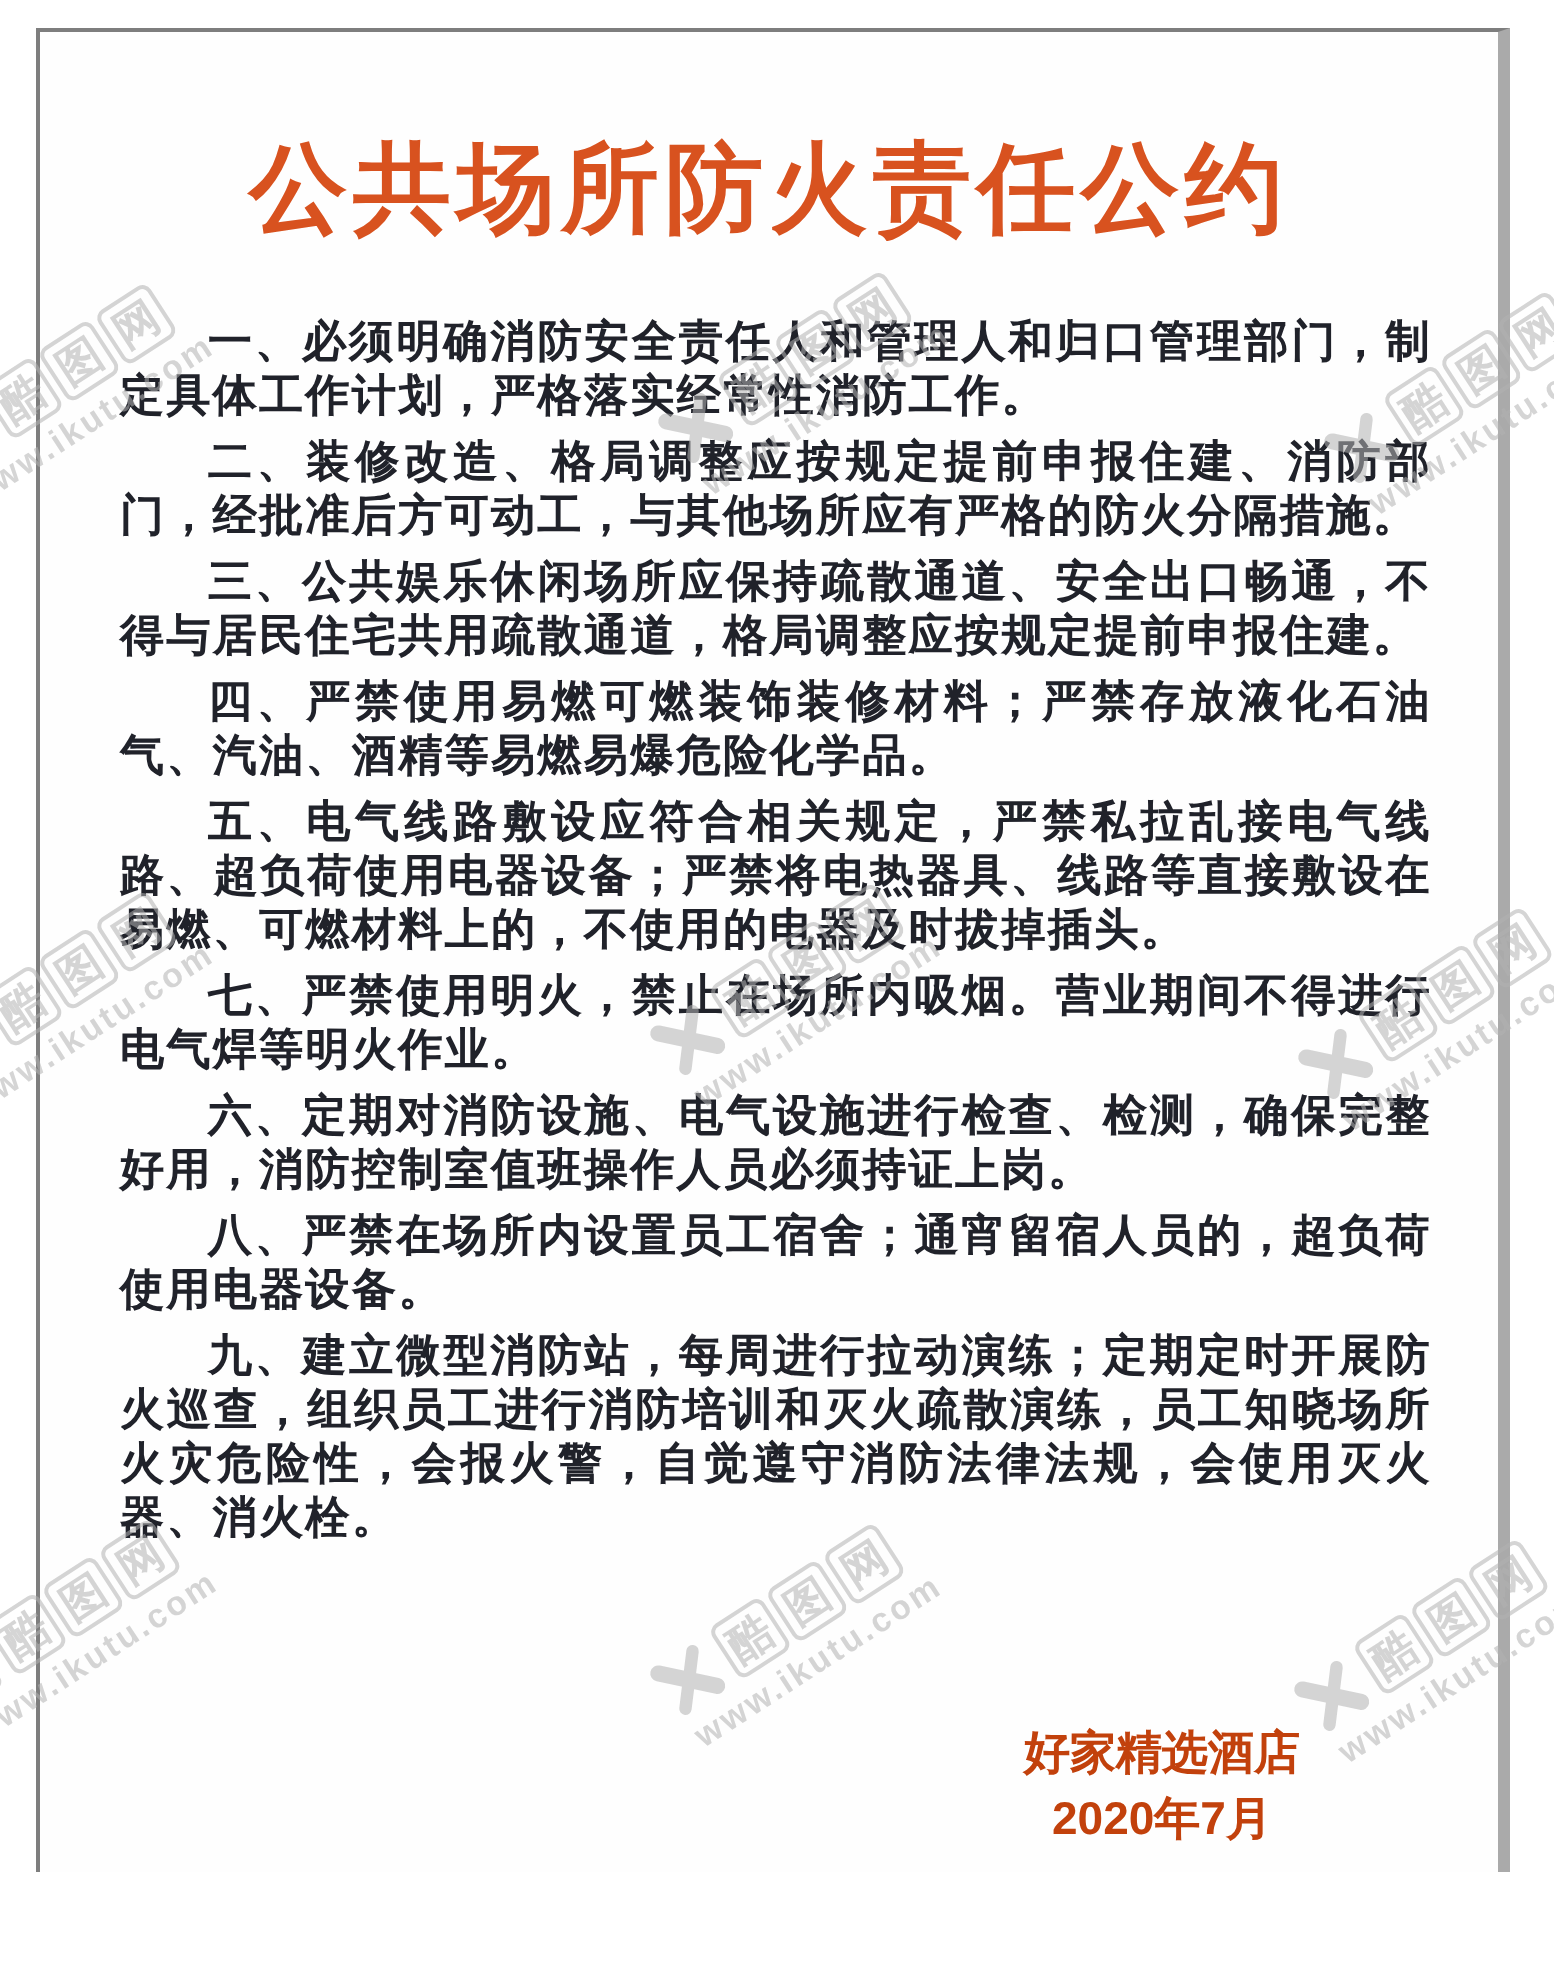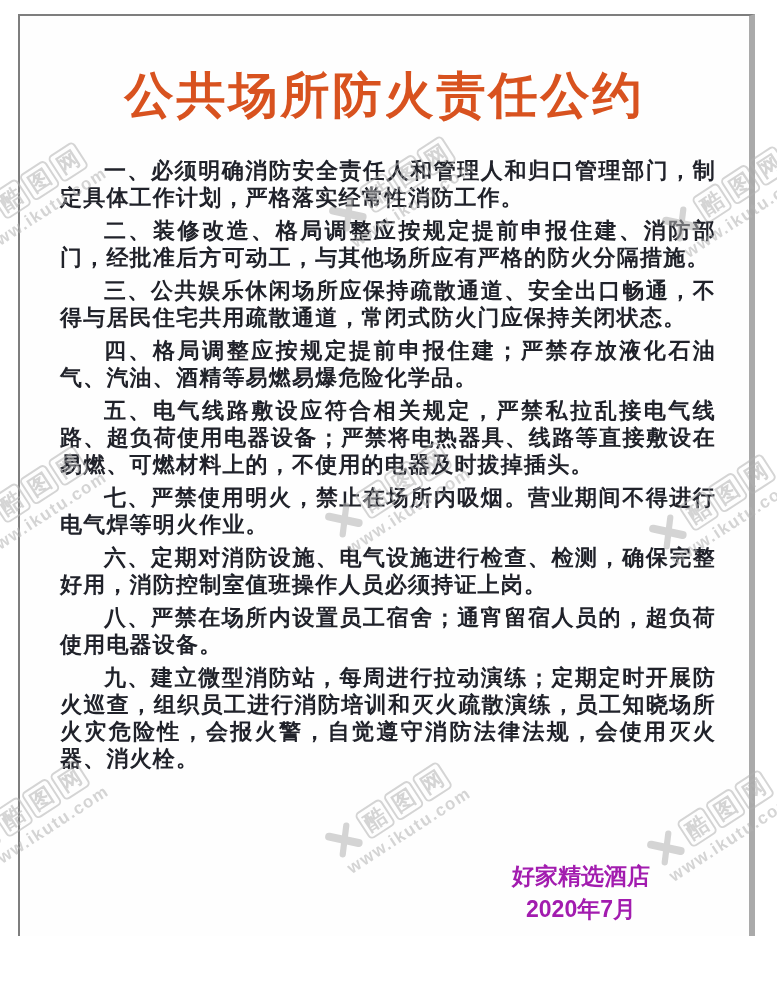--- a/index.html
+++ b/index.html
@@ -45,21 +45,21 @@
     color:#20222a;
     line-height:27px;
     letter-spacing:1.2px;
     text-indent:2em;
   }
   .footer {
     position:absolute; left:491px; top:860px; width:180px;
     text-align:center;
     font-size:23px;
     font-weight:bold;
-    color:#a21caf;
+    color:#c2410c;
     line-height:33px;
     z-index:3;
   }
   
   .wm-layer {
     position:absolute; left:0; top:0; width:777px; height:992px;
     z-index:2; pointer-events:none;
   }
   .wm {
     position:absolute;
@@ -91,22 +91,22 @@
 
 <div class="screen">
 
   <div class="page">
     <div class="content">
       <h1 class="title">公共场所防火责任公约</h1>
 
       <div class="pact-items">
           <p class="pact-item">一、必须明确消防安全责任人和管理人和归口管理部门，制定具体工作计划，严格落实经常性消防工作。</p>
           <p class="pact-item">二、装修改造、格局调整应按规定提前申报住建、消防部门，经批准后方可动工，与其他场所应有严格的防火分隔措施。</p>
-          <p class="pact-item">三、公共娱乐休闲场所应保持疏散通道、安全出口畅通，不得与居民住宅共用疏散通道，常闭式防火门应保持关闭状态。</p>
-          <p class="pact-item">四、格局调整应按规定提前申报住建；严禁存放液化石油气、汽油、酒精等易燃易爆危险化学品。</p>
+          <p class="pact-item">三、公共娱乐休闲场所应保持疏散通道、安全出口畅通，不得与居民住宅共用疏散通道，格局调整应按规定提前申报住建。</p>
+          <p class="pact-item">四、严禁使用易燃可燃装饰装修材料；严禁存放液化石油气、汽油、酒精等易燃易爆危险化学品。</p>
           <p class="pact-item">五、电气线路敷设应符合相关规定，严禁私拉乱接电气线路、超负荷使用电器设备；严禁将电热器具、线路等直接敷设在易燃、可燃材料上的，不使用的电器及时拔掉插头。</p>
           <p class="pact-item">七、严禁使用明火，禁止在场所内吸烟。营业期间不得进行电气焊等明火作业。</p>
           <p class="pact-item">六、定期对消防设施、电气设施进行检查、检测，确保完整好用，消防控制室值班操作人员必须持证上岗。</p>
           <p class="pact-item">八、严禁在场所内设置员工宿舍；通宵留宿人员的，超负荷使用电器设备。</p>
           <p class="pact-item">九、建立微型消防站，每周进行拉动演练；定期定时开展防火巡查，组织员工进行消防培训和灭火疏散演练，员工知晓场所火灾危险性，会报火警，自觉遵守消防法律法规，会使用灭火器、消火栓。</p>
         </div>
     </div>
   </div>
 
   <div class="footer">

